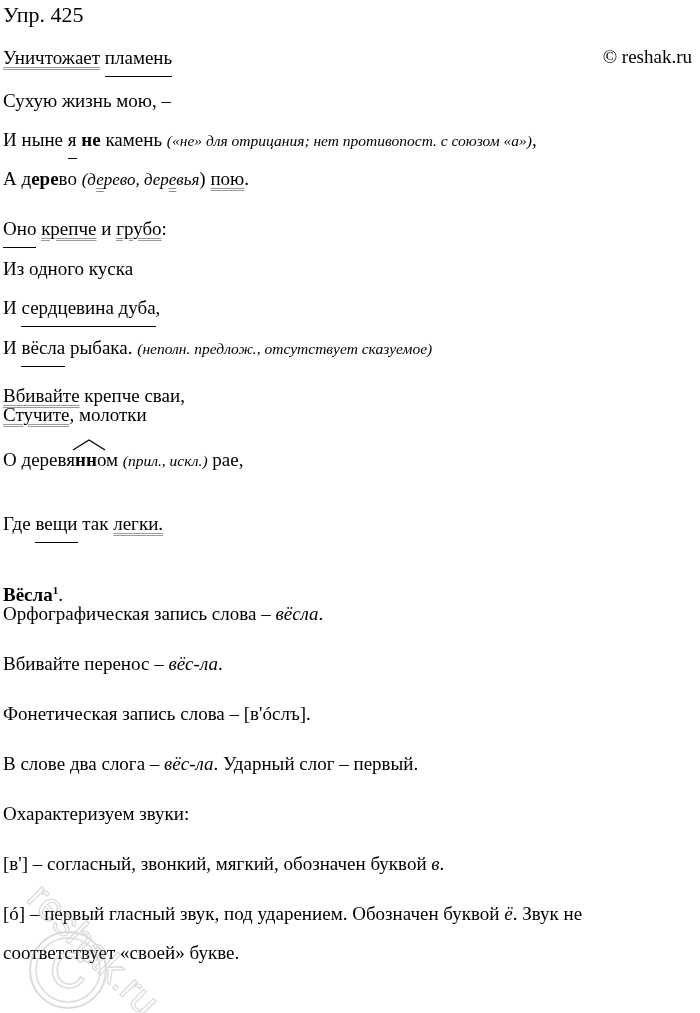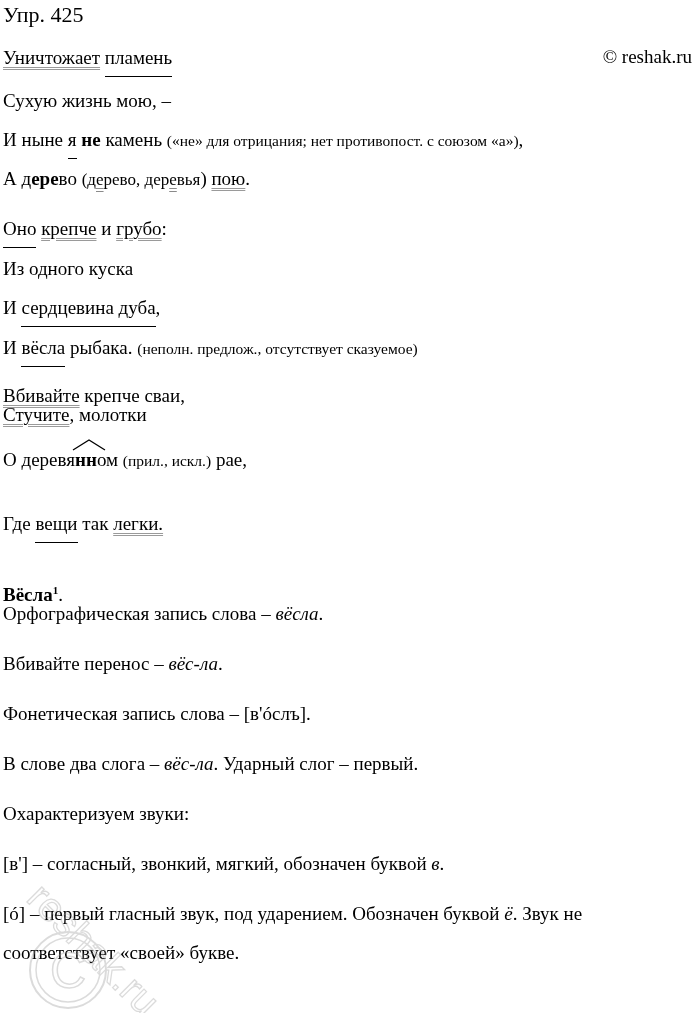--- a/index.html
+++ b/index.html
@@ -4,21 +4,21 @@
 <style>
   html, body { margin: 0; padding: 0; background: #ffffff; }
   body {
     width: 700px; height: 1013px; overflow: hidden; position: relative;
     font-family: "Liberation Serif", "DejaVu Serif", serif;
     color: #000; font-size: 19px;
   }
   .line { position: absolute; left: 3px; white-space: nowrap; line-height: 22px; }
   .hdr-left { position: absolute; left: 3px; top: 2px; font-weight: normal; font-size: 22px; }
   .hdr-right { position: absolute; right: 8px; top: 2px; font-size: 19px; margin-top: 44px; }
-  .note { font-size: 15.5px; }
+  .note { font-style: italic; font-size: 15.5px; }
   .it { font-style: italic; }
   .b { font-weight: bold; }
   
   .subj { border-bottom: 1.3px solid #000; padding-bottom: 8px; }
   
   .pred { text-decoration: underline double #9a9a9a; text-decoration-thickness: 1px; text-underline-offset: 3px; }
   .dbl-letter { text-decoration: underline double #8a8a8a; text-underline-offset: 3px; }
   .arc-wrap { position: relative; display: inline-block; }
   .arc { position: absolute; left: -3px; top: -10px; width: 34px; height: 12px; }
   sup { font-size: 11px; }

